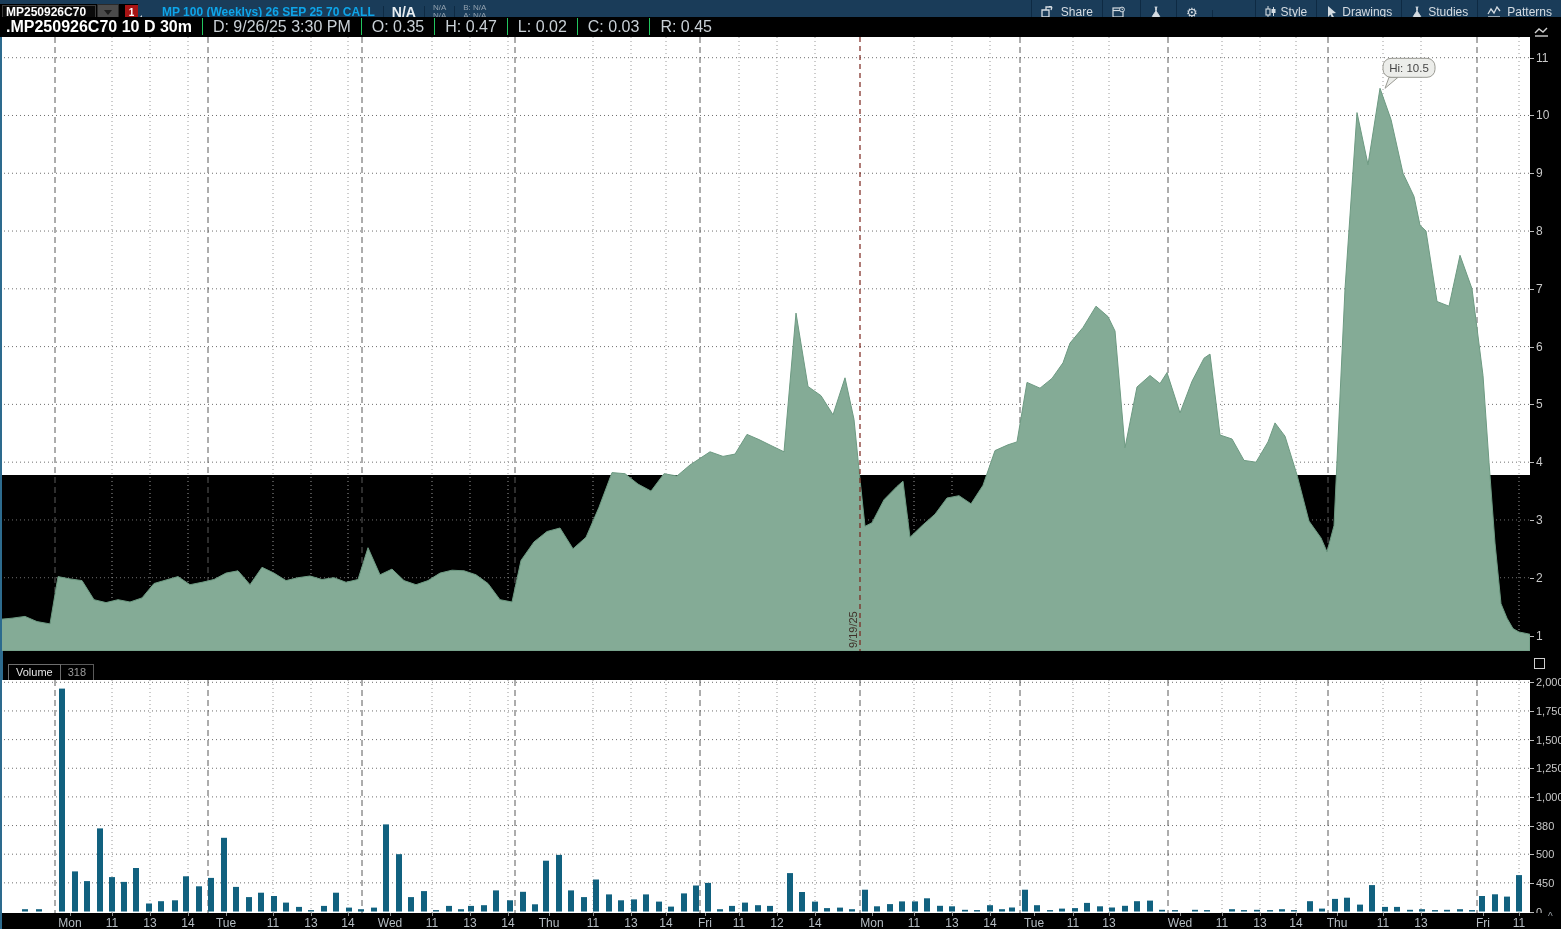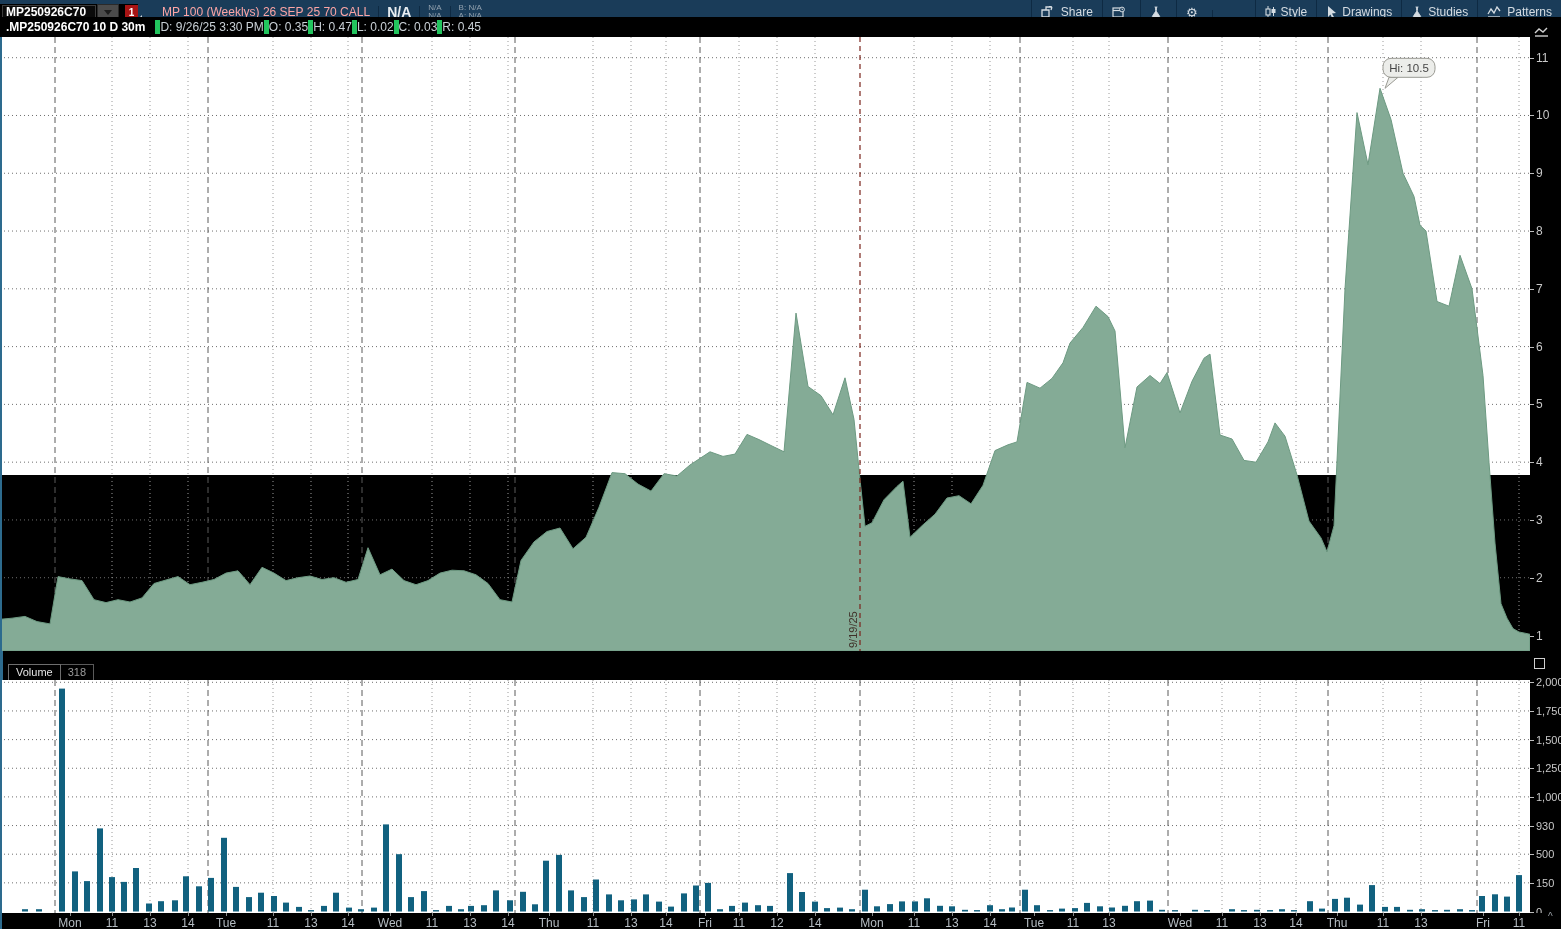--- a/index.html
+++ b/index.html
@@ -13,36 +13,36 @@
   #symbol-input{width:86px;height:13px;background:#0a0a0a;border:1px solid #3c3c3c;
                 color:#fff;font-weight:bold;font-size:12px;padding:0 3px;line-height:13px;}
   #symbol-dd{width:20px;height:15px;background:#4b4b4b;border:1px solid #2a2a2a;margin-left:1px;
              display:flex;align-items:center;justify-content:center;}
   #symbol-dd .tri{width:0;height:0;border-left:4px solid transparent;border-right:4px solid transparent;
                   border-top:5px solid #1c1c1c;}
   #alert-badge{width:13px;height:14px;background:#a81414;color:#fff;font-size:10px;font-weight:bold;
                margin-left:6px;display:flex;align-items:center;justify-content:center;position:relative;}
   #alert-badge:after{content:"";position:absolute;right:-4px;bottom:-1px;width:0;height:0;
                border-left:5px solid transparent;border-bottom:5px solid #cfd7de;}
-  #desc{margin-left:24px;color:#fca5a5;white-space:nowrap;}
+  #desc{margin-left:24px;color:#0ea5e9;white-space:nowrap;font-weight:bold;}
   .vsep{width:1px;height:13px;background:#0e2a43;margin:0 8px;flex:none;}
   #na-big{font-weight:bold;font-size:14px;color:#e8edf1;}
   .na-stack{display:flex;flex-direction:column;justify-content:center;font-size:8px;line-height:8px;color:#93a2af;}
   #tb-right{margin-left:auto;display:flex;align-items:center;height:17px;}
   .tb-btn{display:flex;align-items:center;height:17px;padding:12px 9px;border-left:1px solid #0e2a43;
           position:relative;white-space:nowrap;color:#d5dce2;cursor:default;}
   .tb-btn .ico{margin-right:5px;display:flex;align-items:center;}
   .tb-btn.dd:after{content:"";position:absolute;right:1px;bottom:1px;width:0;height:0;
           border-left:5px solid transparent;border-bottom:5px solid #b9c2ca;}
   .bold{font-weight:bold;margin-top:36px;}
   
   #infobar{position:absolute;left:0;top:17px;width:1561px;height:20px;background:#000;
-           display:flex;align-items:center;color:#cfd6dc;font-size:12px;}
+           display:flex;align-items:center;color:#cfd6dc;font-size:16px;}
   #chart-title{font-weight:bold;color:#fff;padding:0 10px 0 6px;}
-  .info-field{padding:0 0;border-left:5px solid #22c55e;height:14px;line-height:14px;color:#c9d0d6;}
+  .info-field{padding:0 10px;border-left:1px solid #22c55e;height:14px;line-height:14px;color:#c9d0d6;}
   
   #main-plot{position:absolute;left:0;top:37px;width:1530px;height:438px;background:#fff;}
   #price-axis{position:absolute;left:1530px;top:37px;width:31px;height:614px;background:#000;}
   #volhead{position:absolute;left:0;top:651px;width:1561px;height:43px;background:#000;
            display:flex;align-items:center;}
   #vol-label-box{margin-left:8px;border:1px solid #6e6e6e;color:#e4e4e4;font-size:11px;
                  padding:1px 7px;height:13px;line-height:13px;}
   #vol-value-box{border:1px solid #5a5a5a;border-left:none;color:#9b9b9b;font-size:11px;
                  padding:1px 7px;height:13px;line-height:13px;}
   #vol-plot{position:absolute;left:0;top:680px;width:1530px;height:233px;background:#fff;}
@@ -416,25 +416,25 @@
           <rect x="1492" y="894.3" width="6" height="17.2"></rect>
           <rect x="1504" y="896.6" width="6" height="14.9"></rect>
           <rect x="1516" y="875.1" width="6" height="36.4"></rect>
         </g>
       </svg>
     </div>
   <div id="vol-axis">
       <div class="vtick" style="top: 231.5px;"></div>
       <div class="vlab" style="top: 231.5px; left: 6px; width: auto; text-align: left;">0</div>
       <div class="vtick" style="top: 202.85px;"></div>
-      <div class="vlab" style="top: 202.85px; left: 6px; width: auto; text-align: left;">150</div>
+      <div class="vlab" style="top: 202.85px; left: 6px; width: auto; text-align: left;">450</div>
       <div class="vtick" style="top: 174.2px;"></div>
       <div class="vlab" style="top: 174.2px; left: 6px; width: auto; text-align: left;">500</div>
       <div class="vtick" style="top: 145.55px;"></div>
-      <div class="vlab" style="top: 145.55px; left: 6px; width: auto; text-align: left;">930</div>
+      <div class="vlab" style="top: 145.55px; left: 6px; width: auto; text-align: left;">380</div>
       <div class="vtick" style="top: 116.9px;"></div>
       <div class="vlab" style="top: 116.9px; left: 6px; width: auto; text-align: left;">1,000</div>
       <div class="vtick" style="top: 88.25px;"></div>
       <div class="vlab" style="top: 88.25px; left: 6px; width: auto; text-align: left;">1,250</div>
       <div class="vtick" style="top: 59.6px;"></div>
       <div class="vlab" style="top: 59.6px; left: 6px; width: auto; text-align: left;">1,500</div>
       <div class="vtick" style="top: 30.95px;"></div>
       <div class="vlab" style="top: 30.95px; left: 6px; width: auto; text-align: left;">1,750</div>
       <div class="vtick" style="top: 2.3px;"></div>
       <div class="vlab" style="top: 2.3px; left: 6px; width: auto; text-align: left;">2,000</div>

